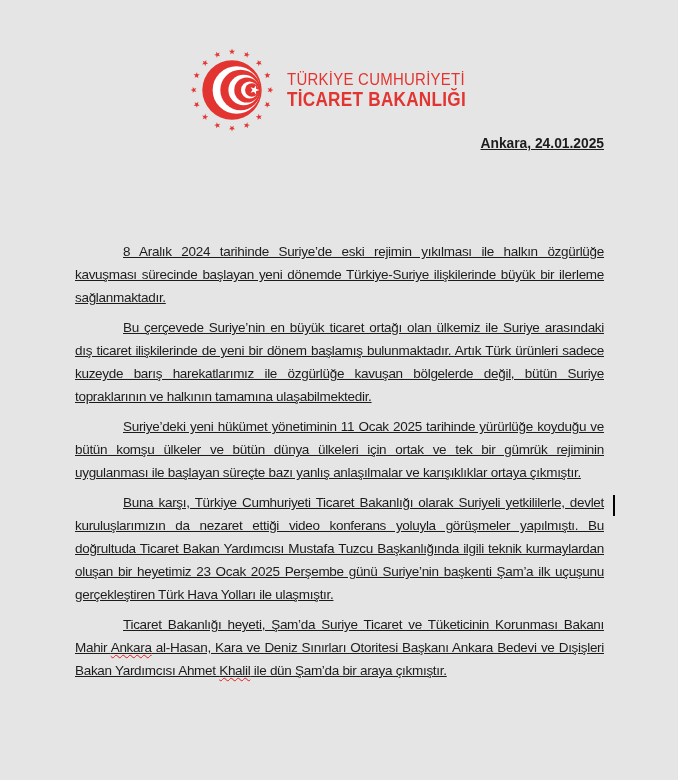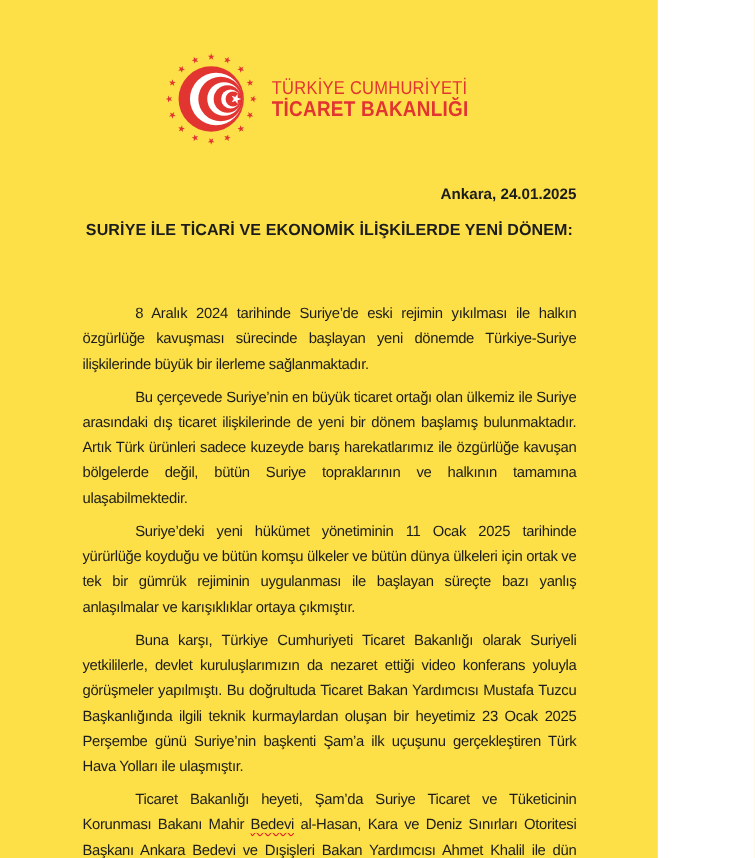--- a/index.html
+++ b/index.html
@@ -1,21 +1,21 @@
 <!DOCTYPE html>
 <html style="--brand-red: #e23531; --spell-red: #e02020;"><head>
 <meta charset="utf-8">
 <style>
   * { margin: 0; padding: 0; box-sizing: border-box; }
   html, body { background: #ffffff; }
   .page {
     position: relative;
-    width: 598px;
+    width: 678px;
     height: 780px;
-    background: #fde047;
+    background: #e5e5e5;
     overflow: hidden;
     font-family: "Liberation Sans", "DejaVu Sans", sans-serif;
     color: #1c1c1c;
   }
   
   .logo {
     margin-top: 44px;
     height: 92px;
     display: flex;
     justify-content: center;
@@ -37,34 +37,34 @@
   }
   .logo-line2 {
     font-size: 19.5px;
     font-weight: 700;
     letter-spacing: 0.3px;
     color: var(--brand-red);
   }
   
   .content { padding: 0 74px 0 75px; }
   .date-line {
-    margin-top: 33px;
     text-align: right;
     font-weight: 700;
     font-size: 13.8px;
+    text-decoration: underline;
   }
   .doc-title {
     margin-top: 13px;
     text-align: center;
     font-weight: 700;
     font-size: 14.6px;
     line-height: 26px;
     letter-spacing: 0.1px;
   }
-  .body-text { margin-top: 50px; }
+  .body-text { margin-top: 50px; text-decoration: underline; }
   .body-text p {
     font-size: 13.5px;
     letter-spacing: -0.3px;
     line-height: 23px;
     text-align: justify;
     text-indent: 48px;
     margin-bottom: 7px;
   }
   .misspell {
     text-decoration: underline;
@@ -123,25 +123,25 @@
     </svg>
     <div class="logo-text">
       <div class="logo-line1">TÜRKİYE CUMHURİYETİ</div>
       <div class="logo-line2">TİCARET BAKANLIĞI</div>
     </div>
   </header>
 
   <div class="content">
     <div class="date-line">Ankara, 24.01.2025</div>
 
-    <h1 class="doc-title"><span>SURİYE İLE TİCARİ VE EKONOMİK İLİŞKİLERDE YENİ DÖNEM:</span><br></h1>
+    <h1 class="doc-title"><br></h1>
 
     <main class="body-text">
       <p><span>8 Aralık 2024 tarihinde Suriye’de eski rejimin yıkılması ile halkın özgürlüğe kavuşması sürecinde başlayan yeni dönemde Türkiye-Suriye ilişkilerinde büyük bir ilerleme sağlanmaktadır.</span></p>
       <p><span>Bu çerçevede Suriye’nin en büyük ticaret ortağı olan ülkemiz ile Suriye arasındaki dış ticaret ilişkilerinde de yeni bir dönem başlamış bulunmaktadır. Artık Türk ürünleri sadece kuzeyde barış harekatlarımız ile özgürlüğe kavuşan bölgelerde değil, bütün Suriye topraklarının ve halkının tamamına ulaşabilmektedir.</span></p>
       <p><span>Suriye’deki yeni hükümet yönetiminin 11 Ocak 2025 tarihinde yürürlüğe koyduğu ve bütün komşu ülkeler ve bütün dünya ülkeleri için ortak ve tek bir gümrük rejiminin uygulanması ile başlayan süreçte bazı yanlış anlaşılmalar ve karışıklıklar ortaya çıkmıştır.</span></p>
       <p><span>Buna karşı, Türkiye Cumhuriyeti Ticaret Bakanlığı olarak Suriyeli yetkililerle, devlet kuruluşlarımızın da nezaret ettiği video konferans yoluyla görüşmeler yapılmıştı. Bu doğrultuda Ticaret Bakan Yardımcısı Mustafa Tuzcu Başkanlığında ilgili teknik kurmaylardan oluşan bir heyetimiz 23 Ocak 2025 Perşembe günü Suriye’nin başkenti Şam’a ilk uçuşunu gerçekleştiren Türk Hava Yolları ile ulaşmıştır.</span></p>
-      <p><span>Ticaret Bakanlığı heyeti, Şam’da Suriye Ticaret ve Tüketicinin Korunması Bakanı Mahir </span><span class="misspell">Bedevi</span><span> al-Hasan, Kara ve Deniz Sınırları Otoritesi Başkanı Ankara Bedevi ve Dışişleri Bakan Yardımcısı Ahmet </span><span class="misspell">Khalil</span><span> ile dün Şam’da bir araya çıkmıştır.</span></p>
+      <p><span>Ticaret Bakanlığı heyeti, Şam’da Suriye Ticaret ve Tüketicinin Korunması Bakanı Mahir </span><span class="misspell">Ankara</span><span> al-Hasan, Kara ve Deniz Sınırları Otoritesi Başkanı Ankara Bedevi ve Dışişleri Bakan Yardımcısı Ahmet </span><span class="misspell">Khalil</span><span> ile dün Şam’da bir araya çıkmıştır.</span></p>
     </main>
   </div>
 
   <div class="caret"></div>
 </div>
 
 </body></html>

